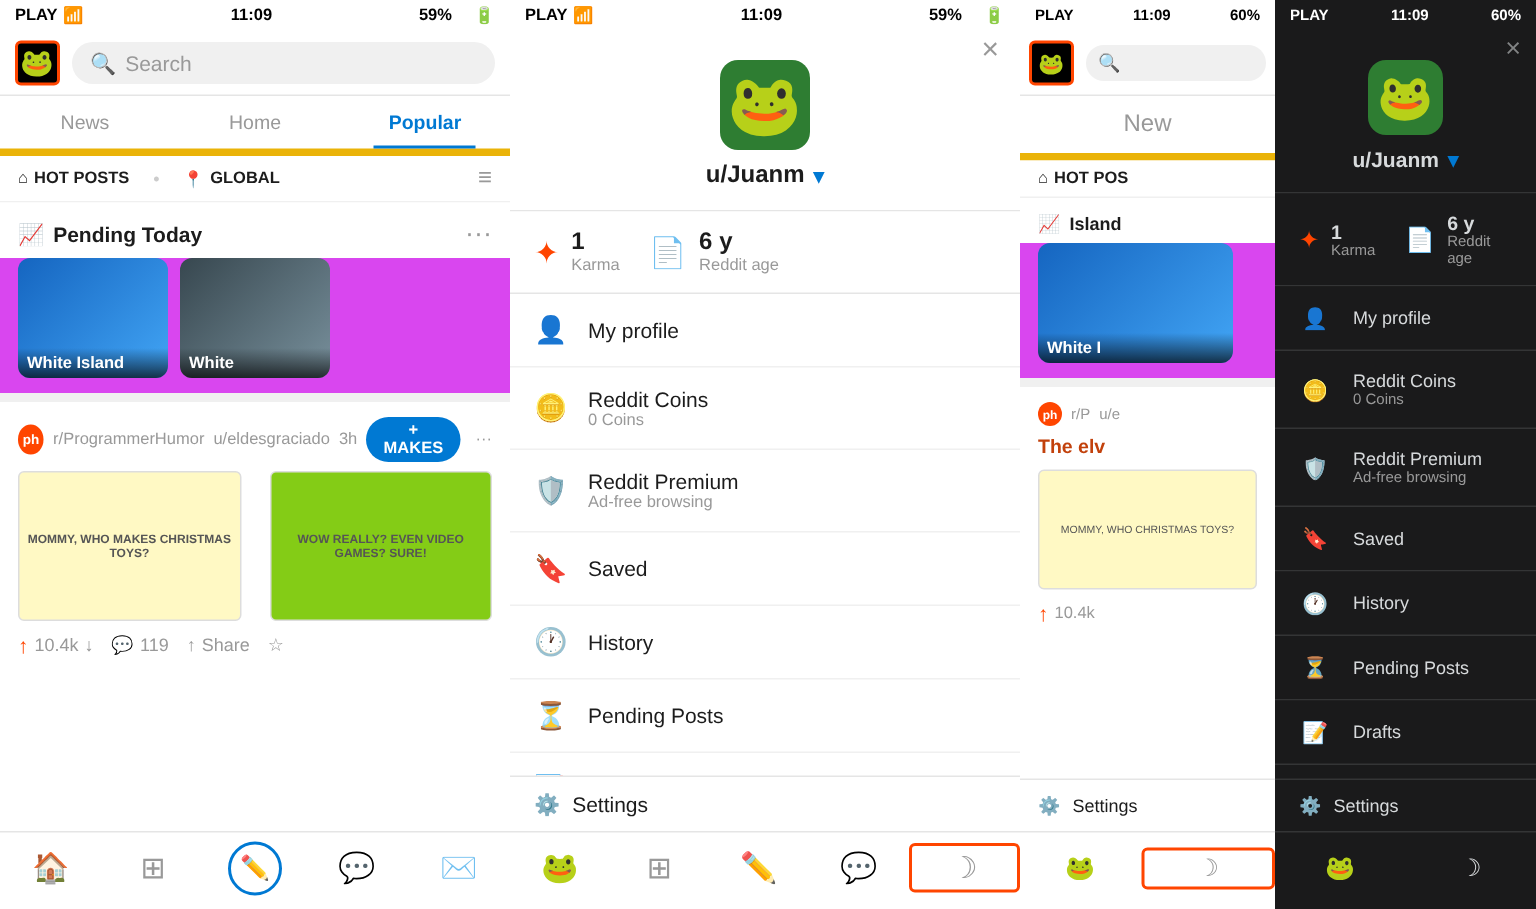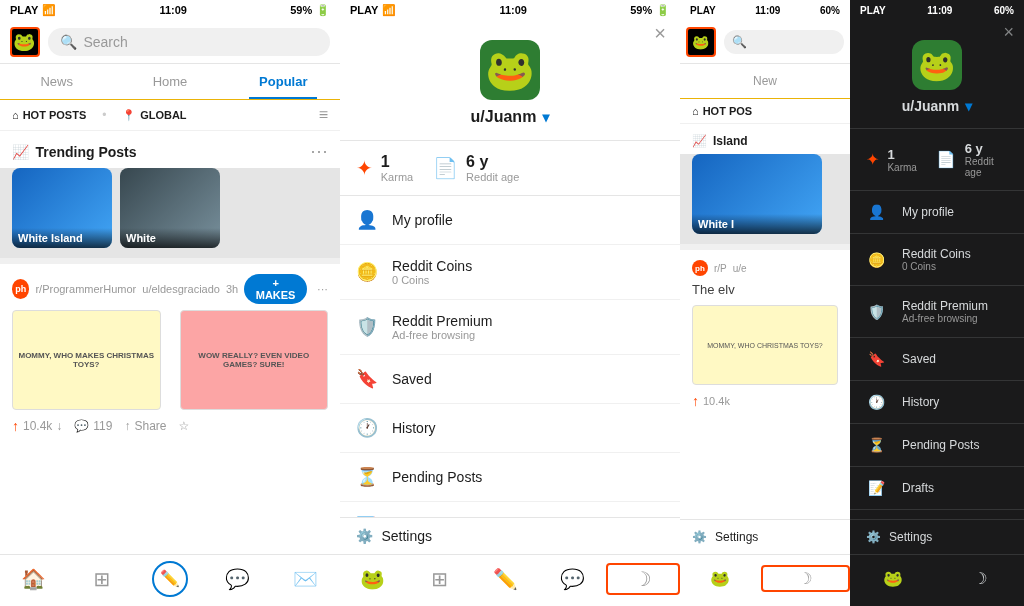--- a/index.html
+++ b/index.html
@@ -44,21 +44,21 @@
       justify-content: space-between;
       align-items: center;
       padding: 4px 10px;
       font-size: 11px;
       font-weight: 600;
       height: 20px;
     }
     .status-bar.light { background: #fff; color: #000; }
     .status-bar.dark { background: #1a1a1b; color: #fff; }
     .status-left { display: flex; align-items: center; gap: 4px; }
-    .status-right { display: flex; align-items: center; gap: 4px; }
+    .status-right { display: flex; align-items: center; gap: 15px; }
 
     
     .nav-bar {
       display: flex;
       align-items: center;
       padding: 6px 10px;
       background: #fff;
       border-bottom: 1px solid #e5e5e5;
       height: 44px;
       gap: 8px;
@@ -86,21 +86,21 @@
       font-size: 14px;
       color: #999;
       display: flex;
       align-items: center;
       gap: 6px;
     }
 
     
     .tabs {
       display: flex;
-      border-bottom: 1px solid #eab308;
+      border-bottom: 5px solid #eab308;
       background: #fff;
     }
     .tab {
       flex: 1;
       text-align: center;
       padding: 10px 0;
       font-size: 13px;
       color: #999;
       position: relative;
     }
@@ -146,21 +146,21 @@
       align-items: center;
       gap: 6px;
     }
     .section-more { color: #999; font-size: 18px; }
 
     
     .trending-cards {
       display: flex;
       gap: 8px;
       padding: 0 12px 10px;
-      background: #e5e5e5;
+      background: #d946ef;
       overflow: hidden;
     }
     .trend-card {
       width: 100px;
       height: 80px;
       border-radius: 8px;
       position: relative;
       overflow: hidden;
       flex-shrink: 0;
     }
@@ -207,22 +207,22 @@
       background: #0079d3;
       color: #fff;
       border: none;
       border-radius: 20px;
       padding: 3px 10px;
       font-size: 11px;
       font-weight: 700;
     }
     .post-title {
       font-size: 15px;
-      font-weight: 400;
-      color: #404040;
+      font-weight: 700;
+      color: #c2410c;
       margin-bottom: 8px;
     }
 
     .comic-strip {
       display: flex;
       gap: 19px;
       margin-bottom: 8px;
       border-radius: 14px;
     }
     .comic-panel {
@@ -234,21 +234,21 @@
       display: flex;
       align-items: center;
       justify-content: center;
       font-size: 9px;
       color: #555;
       text-align: center;
       padding: 4px;
       overflow: hidden;
     }
     .comic-panel.p1 { background: #fff9c4; }
-    .comic-panel.p2 { background: #fca5a5; }
+    .comic-panel.p2 { background: #84cc16; }
     .comic-panel.p3 { background: #fff9c4; }
 
     .post-actions {
       display: flex;
       align-items: center;
       gap: 12px;
       font-size: 12px;
       color: #999;
     }
     .vote-section { display: flex; align-items: center; gap: 4px; }
@@ -431,21 +431,21 @@
     <div class="filter-item">
       <span>📍</span>
       <span>GLOBAL</span>
     </div>
     <div class="hamburger">≡</div>
   </div>
 
   <div class="section-header">
     <div class="section-title">
       <span style="color:#ff4500;">📈</span>
-      <span>Trending Posts</span>
+      <span>Pending Today</span>
     </div>
     <span class="section-more">···</span>
   </div>
 
   <div class="trending-cards">
     <div class="trend-card tc-blue">
       <div class="trend-card-label">White Island</div>
     </div>
     <div class="trend-card tc-gray">
       <div class="trend-card-label">White</div>
@@ -605,21 +605,21 @@
       <span>60%</span>
     </div>
   </div>
 
   <div class="nav-bar" style="padding:6px 6px;">
     <div class="avatar-small" style="font-size:14px;">🐸</div>
     <div style="flex:1;background:#f0f0f0;border-radius:20px;padding:5px 8px;font-size:12px;color:#999;">🔍</div>
   </div>
 
   <div class="tabs">
-    <div class="tab" style="font-size:12px;">New</div>
+    <div class="tab" style="font-size:16px;">New</div>
   </div>
 
   <div class="filter-bar" style="font-size:10px;">
     <div class="filter-item">
       <span>⌂</span>
       <span>HOT POS</span>
     </div>
   </div>
 
   <div class="section-header">

